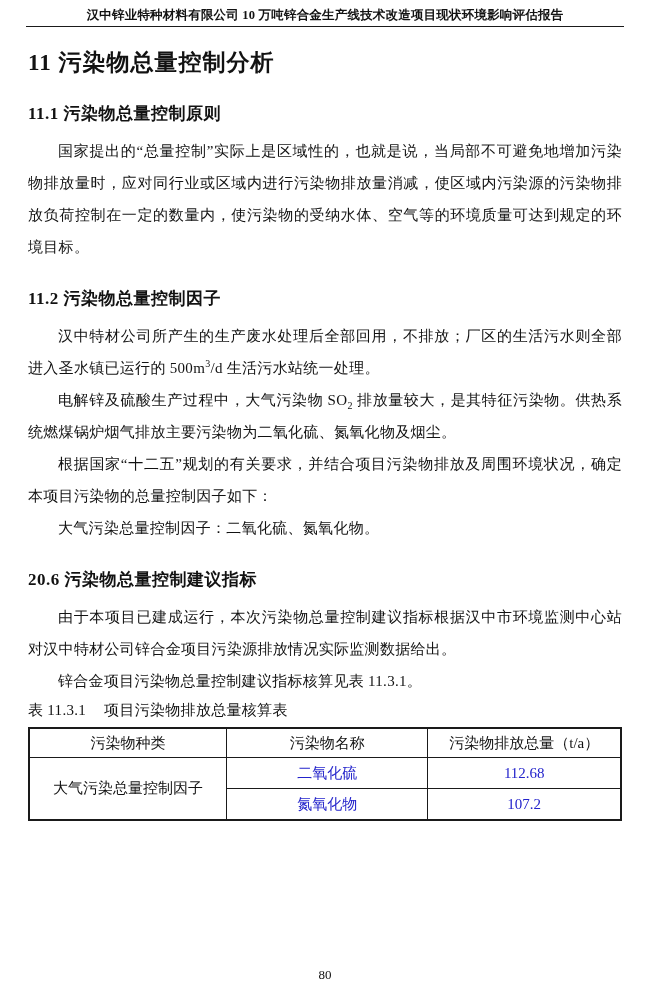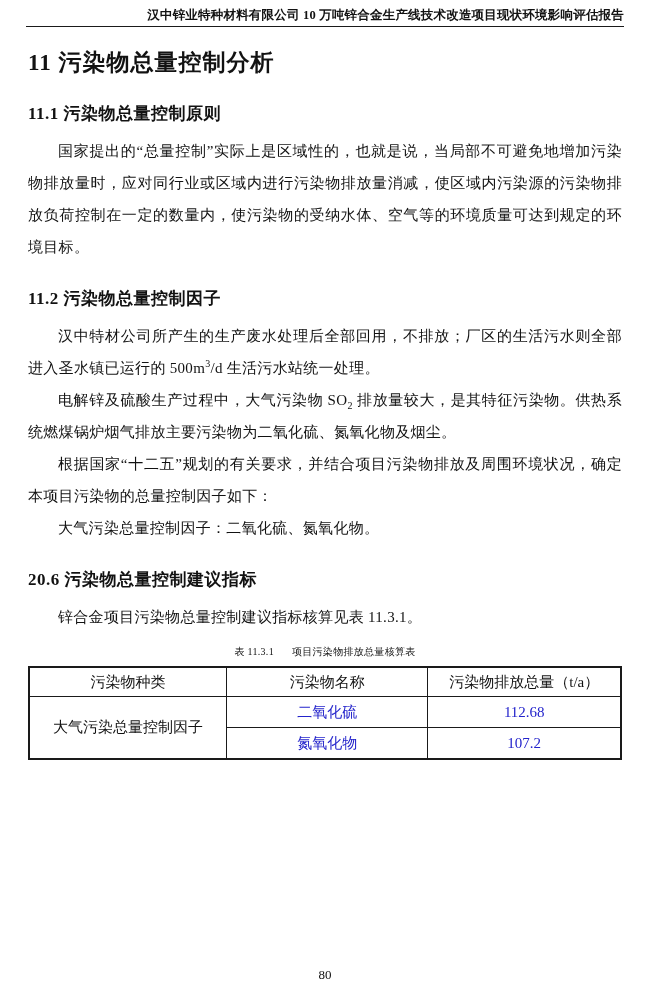--- a/index.html
+++ b/index.html
@@ -9,21 +9,21 @@
     background:#ffffff;
     font-family:"Liberation Serif","DejaVu Serif",serif;
     color:var(--ink);
     overflow:hidden;
     position:relative;
   }
   .doc-header {
     margin:0 26px;
     padding:7px 0 2px 0;
     border-bottom:1.5px solid #1a1a1a;
-    text-align:right;
+    text-align:center;
     font-size:12.5px;
     font-weight:bold;
     letter-spacing:0.2px;
     white-space:nowrap;
   }
   .content { margin:0 28px; }
   h1.chapter {
     margin:20px 0 0 0;
     font-size:23px;
     font-weight:bold;
@@ -40,23 +40,22 @@
     font-size:15px;
     line-height:32px;
     text-align:justify;
     text-indent:2em;
     letter-spacing:0.3px;
   }
   p.para + p.para { margin-top:0; }
   sup { font-size:10px; vertical-align:super; line-height:0; }
   sub { font-size:10px; vertical-align:sub; line-height:0; }
   .table-caption {
-    margin-top:12px;
-    text-align:center;
-    font-size:10px;
+    margin-top:4px;
+    font-size:15px;
     letter-spacing:0.3px;
   }
   .table-caption .cap-label { margin-right:18px; }
   table.data-table {
     width:100%;
     margin-top:7px;
     border-collapse:collapse;
     font-size:15px;
   }
   table.data-table th, table.data-table td {
@@ -100,20 +99,21 @@
   <section>
     <h2 class="section">11.2 污染物总量控制因子</h2>
     <p class="para"><span>汉中特材公司所产生的生产废水处理后全部回用，不排放；厂区的生活污水则全部进入圣水镇已运行的 500m</span><sup>3</sup><span>/d 生活污水站统一处理。</span></p>
     <p class="para"><span>电解锌及硫酸生产过程中，大气污染物 SO</span><sub>2</sub><span> 排放量较大，是其特征污染物。供热系统燃煤锅炉烟气排放主要污染物为二氧化硫、氮氧化物及烟尘。</span></p>
     <p class="para">根据国家“十二五”规划的有关要求，并结合项目污染物排放及周围环境状况，确定本项目污染物的总量控制因子如下：</p>
     <p class="para">大气污染总量控制因子：二氧化硫、氮氧化物。</p>
   </section>
 
   <section>
     <h2 class="section">20.6 污染物总量控制建议指标</h2>
+    <p class="para">由于本项目已建成运行，本次污染物总量控制建议指标根据汉中市环境监测中心站对汉中特材公司锌合金项目污染源排放情况实际监测数据给出。</p>
     <p class="para">锌合金项目污染物总量控制建议指标核算见表 11.3.1。</p>
   </section>
 
   <div class="table-caption">
     <span class="cap-label">表 11.3.1</span><span>项目污染物排放总量核算表</span>
   </div>
 
   <table class="data-table">
     <thead>
       <tr>

